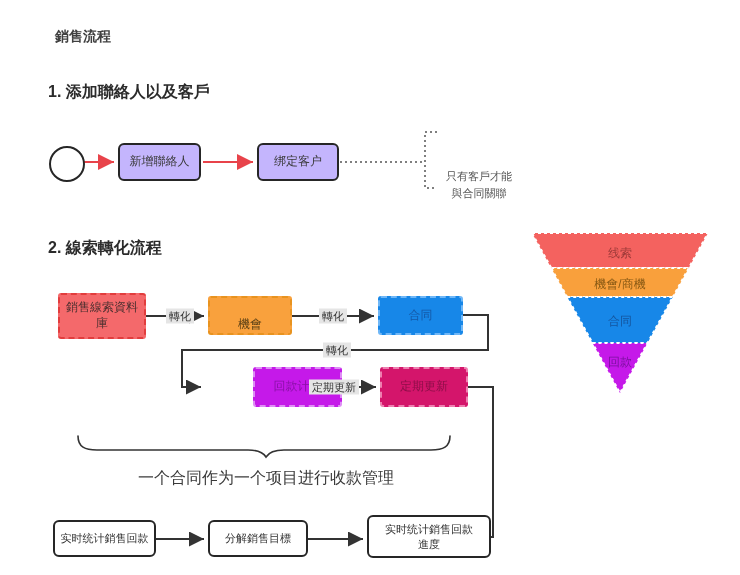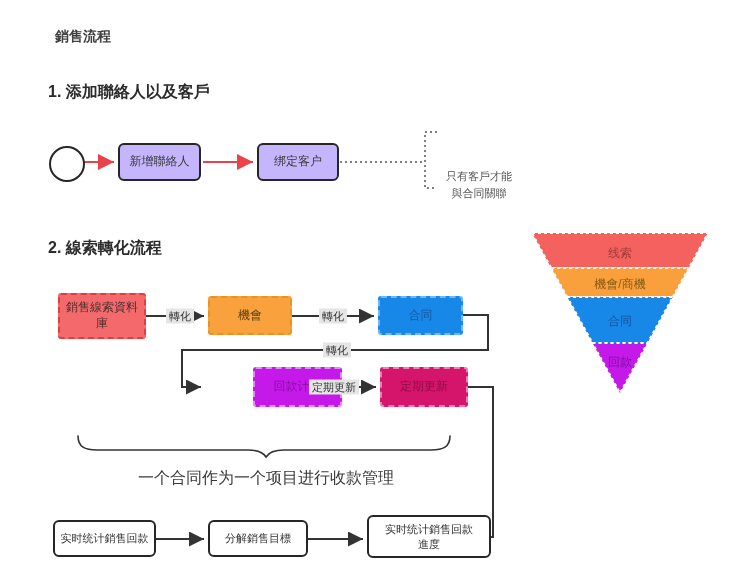--- a/index.html
+++ b/index.html
@@ -17,21 +17,21 @@
   .start-circle{position:absolute;left:49px;top:146px;width:32px;height:32px;border:2.5px solid #262626;border-radius:50%;background:#fff;z-index:2;}
 
   .node{position:absolute;box-sizing:border-box;display:flex;flex-direction:column;align-items:center;justify-content:center;
         text-align:center;z-index:2;font-size:12px;line-height:1.3;}
   .solid{border:2px solid #262626;border-radius:6px;background:#c4b5fd;color:#3a3a3a;}
   .n-add-contact{left:118px;top:143px;width:83px;height:38px;}
   .n-bind-customer{left:257px;top:143px;width:82px;height:38px;}
 
   .dashed{border-radius:3px;}
   .n-leads{left:58px;top:293px;width:88px;height:46px;background:#f4696b;border:2px dashed #e23d3d;color:#4d3030;}
-  .n-opportunity{left:208px;top:296px;width:84px;height:39px;background:#f9a13d;border:2px dashed #e8931f;color:#5c4116;}
+  .n-opportunity{left:208px;top:296px;width:84px;height:39px;background:#f9a13d;border:2px dashed #e8931f;color:#5c4116;justify-content:flex-end;}
   .n-contract{left:378px;top:296px;width:85px;height:39px;background:#1787e8;border:2px dashed #6fb7f7;color:#155aa8;}
   .n-plan{left:205px;top:367px;width:89px;height:40px;background:#c519e9;border:2px dashed #de8df5;color:#8a10a8;margin-left:48px;}
   .n-record{left:380px;top:367px;width:88px;height:40px;background:#d4156b;border:2px dashed #ee7fb0;color:#8f0e49;}
 
   .white-node{background:#fff;border:2px solid #262626;border-radius:6px;color:#333;font-size:11px;}
   .n-forecast{left:53px;top:520px;width:103px;height:37px;}
   .n-breakdown{left:208px;top:520px;width:100px;height:37px;}
   .n-stats{left:367px;top:515px;width:124px;height:43px;}
 
   .edge-label{position:absolute;transform:translate(-50%,-50%);background:#e5e5e5;padding:0 3px;

